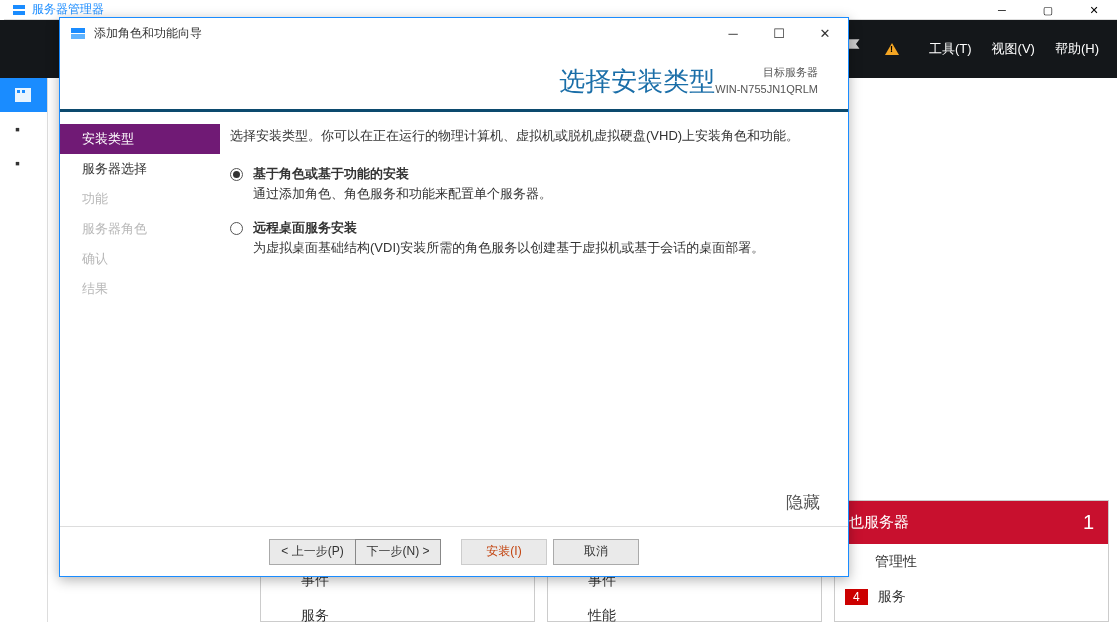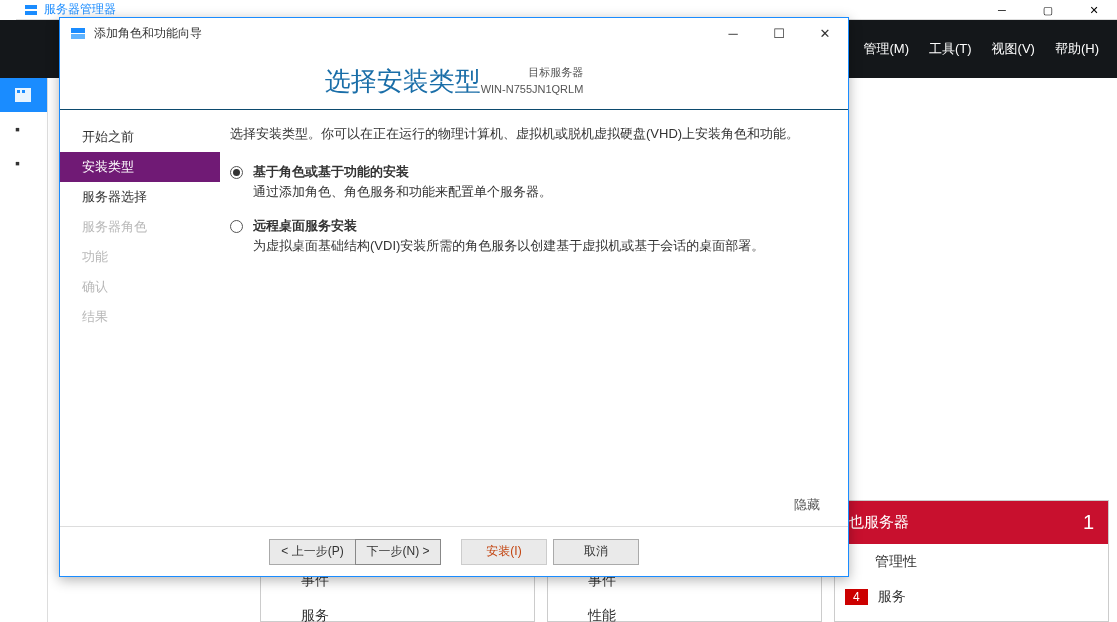--- a/index.html
+++ b/index.html
@@ -1,19 +1,19 @@
 <!DOCTYPE html>
 <html><head>
   <meta charset="utf-8">
   <style>
     * { margin: 0; padding: 0; box-sizing: border-box; font-family: "Microsoft YaHei", "Segoe UI", sans-serif; }
     body { width: 1117px; height: 622px; overflow: hidden; position: relative; background: #fff; }
     
     
-    .parent-window { position: absolute; top: 0; left: 16px; right: 0; height: 20px; background: #fff; border-bottom: 1px solid #ddd; display: flex; align-items: center; padding: 0 8px; font-size: 12px; color: #1a8cff; }
+    .parent-window { position: absolute; top: 0; left: 4px; right: 0; height: 20px; background: #fff; border-bottom: 1px solid #ddd; display: flex; align-items: center; padding: 0 8px; font-size: 12px; color: #1a8cff; }
     .parent-window .icon-sm { width: 14px; height: 14px; margin-right: 6px; display: inline-flex; align-items: center; justify-content: center; }
     .parent-window-controls { position: absolute; top: 0; right: 0; display: flex; }
     .parent-win-btn { width: 46px; height: 20px; display: flex; align-items: center; justify-content: center; font-size: 11px; }
     
     .dark-header { position: absolute; top: 20px; left: 0; right: 0; height: 58px; background: #14171a; display: flex; align-items: center; justify-content: flex-end; padding-right: 8px; }
     .dark-header-item { color: #fff; font-size: 13px; padding: 0 10px; height: 100%; display: flex; align-items: center; }
     .flag-icon { width: 26px; height: 26px; margin-right: 14px; display: flex; align-items: center; justify-content: center; }
     .warn-triangle { width: 0; height: 0; border-left: 7px solid transparent; border-right: 7px solid transparent; border-bottom: 12px solid #f5a623; position: relative; }
     .warn-triangle::after { content: "!"; position: absolute; left: -2px; top: 1px; font-size: 9px; font-weight: bold; color: #000; }
     .flag-svg { fill: #ccc; }
@@ -31,38 +31,38 @@
     .red-badge { background: #c00; color: #fff; font-size: 12px; padding: 1px 8px; margin-right: 10px; margin-left: -30px; }
     .count-num { font-size: 20px; }
     
     
     .wizard { position: absolute; top: 17px; left: 59px; width: 790px; height: 560px; background: #fff; border: 1px solid #1a8cff; box-shadow: 0 3px 12px rgba(0,0,0,0.3); display: flex; flex-direction: column; }
     .wizard-titlebar { height: 30px; display: flex; align-items: center; padding: 0 10px; font-size: 12px; color: #333; background: #fff; position: relative; }
     .wizard-titlebar .win-icon { width: 16px; height: 16px; margin-right: 8px; display: flex; align-items: center; justify-content: center; }
     .wizard-winbtns { position: absolute; right: 0; top: 0; display: flex; }
     .wizard-winbtn { width: 46px; height: 30px; display: flex; align-items: center; justify-content: center; font-size: 13px; color: #333; }
     
-    .wizard-header { padding: 16px 30px 10px 30px; display: flex; justify-content: center; align-items: flex-start; border-bottom: 1px solid #0c4a6e; }
+    .wizard-header { padding: 16px 30px 10px 30px; display: flex; justify-content: flex-end; align-items: flex-start; border-bottom: 3px solid #0c4a6e; }
     .wizard-header-title { font-size: 26px; color: #1a6ea8; font-weight: 300; }
     .wizard-header-target { text-align: right; font-size: 11px; color: #555; line-height: 1.5; }
     
     .wizard-body { flex: 1; display: flex; overflow: hidden; }
     .wizard-nav { width: 160px; padding: 12px 0; }
     .wizard-nav-item { padding: 6px 22px; font-size: 13px; color: #333; }
     .wizard-nav-item.active { background: #701a75; color: #fff; }
     .wizard-nav-item.disabled { color: #b8b8b8; }
     
     .wizard-content { flex: 1; padding: 14px 24px 10px 10px; font-size: 13px; color: #333; position: relative; }
     .wizard-intro { margin-bottom: 18px; line-height: 1.6; }
     .radio-group { display: flex; align-items: flex-start; margin-bottom: 16px; }
     .radio-circle { width: 13px; height: 13px; border: 1px solid #555; border-radius: 50%; margin-right: 10px; margin-top: 3px; flex-shrink: 0; display: flex; align-items: center; justify-content: center; }
     .radio-circle.checked::after { content: ""; width: 7px; height: 7px; border-radius: 50%; background: #333; }
     .radio-label { font-weight: bold; font-size: 13px; margin-bottom: 2px; }
     .radio-desc { font-size: 13px; color: #333; }
-    .hide-link { position: absolute; right: 28px; bottom: 12px; color: #555; font-size: 13px; text-align: center; }
+    .hide-link { position: absolute; right: 28px; bottom: 12px; color: #555; font-size: 17px; text-align: center; }
     
     .wizard-footer { height: 50px; border-top: 1px solid #ddd; display: flex; align-items: center; justify-content: center; padding: 0 22px; gap: 6px; }
     .wizard-btn { min-width: 86px; height: 26px; border: 1px solid #aaa; background: #eaeaea; font-size: 12px; color: #333; display: flex; align-items: center; justify-content: center; padding: 0 10px; }
     .wizard-btn.disabled { color: #c2410c; border-color: #ccc; }
     .wizard-btn.primary { border: 1px solid #888; }
     .btn-pair { display: flex; margin-right: 14px; }
     .btn-pair .wizard-btn { margin: 0; }
     .btn-pair .wizard-btn:first-child { border-right: none; }
   </style>
 </head>
@@ -85,21 +85,20 @@
 
 <div class="dark-header">
   <div class="flag-icon">
     <svg width="20" height="22" viewBox="0 0 20 22">
         <path class="flag-svg" d="M4 2 L4 20 M4 2 L16 2 L13 6 L16 10 L4 10" stroke="#ccc" stroke-width="1.5" fill="none"></path>
       </svg>
   </div>
   <div class="flag-icon">
     <div class="warn-triangle"></div>
   </div>
-  <div class="dark-header-item">管理(M)</div>
   <div class="dark-header-item">工具(T)</div>
   <div class="dark-header-item">视图(V)</div>
   <div class="dark-header-item">帮助(H)</div>
 </div>
 
 <div class="left-strip">
   <div class="left-strip-item sel">
     <svg width="16" height="14" viewBox="0 0 16 14">
         <rect x="0" y="0" width="16" height="14" fill="#fff" opacity="0.9"></rect>
         <rect x="2" y="2" width="3" height="3" fill="#1a8cff"></rect>
@@ -153,25 +152,24 @@
   <div class="wizard-header">
     <div class="wizard-header-title">选择安装类型</div>
     <div class="wizard-header-target">
       <div>目标服务器</div>
       <div>WIN-N755JN1QRLM</div>
     </div>
   </div>
 
   <div class="wizard-body">
     <div class="wizard-nav">
-      <div class="wizard-nav-item">开始之前</div>
       <div class="wizard-nav-item active">安装类型</div>
       <div class="wizard-nav-item">服务器选择</div>
+      <div class="wizard-nav-item disabled">功能</div>
       <div class="wizard-nav-item disabled">服务器角色</div>
-      <div class="wizard-nav-item disabled">功能</div>
       <div class="wizard-nav-item disabled">确认</div>
       <div class="wizard-nav-item disabled">结果</div>
     </div>
 
     <div class="wizard-content">
       <div class="wizard-intro">选择安装类型。你可以在正在运行的物理计算机、虚拟机或脱机虚拟硬盘(VHD)上安装角色和功能。</div>
 
       <div class="radio-group">
         <div class="radio-circle checked"></div>
         <div>

